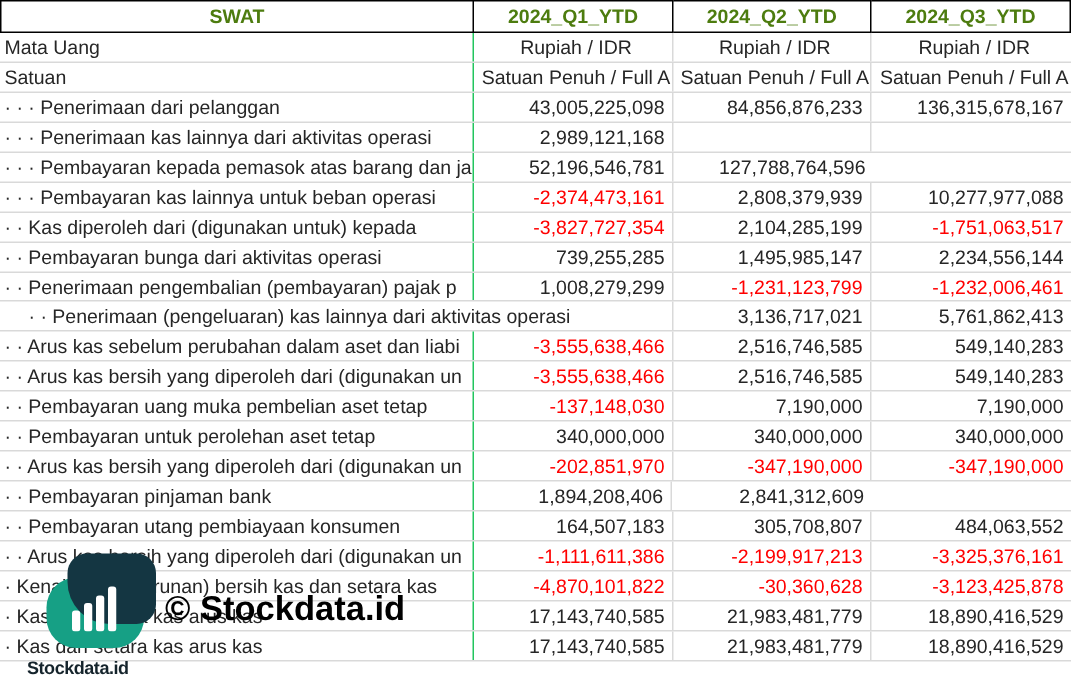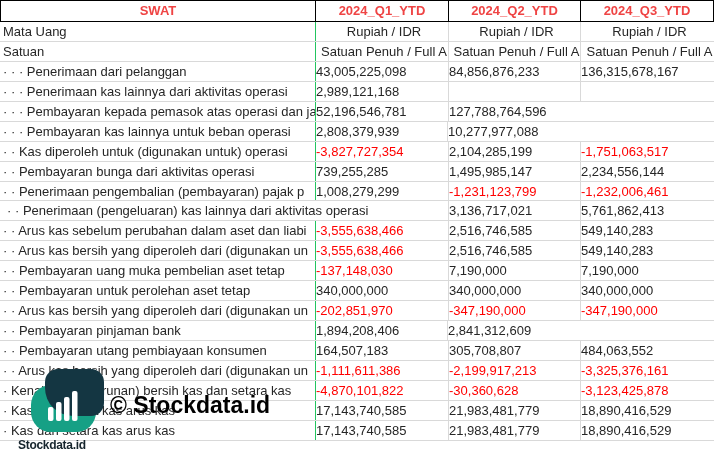--- a/index.html
+++ b/index.html
@@ -3,29 +3,29 @@
 <meta charset="utf-8">
 <style>
   html,body{margin:0;padding:0;background:#ffffff;}
   .sheet{
     position:relative;width:714px;height:461px;background:#fff;overflow:hidden;
     font-family:"Liberation Sans",sans-serif;font-size:13px;color:#262626;
   }
   .row{display:flex;height:19.95px;line-height:19px;box-sizing:border-box;border-bottom:1px solid #d9d9d9;}
   .cell{box-sizing:border-box;white-space:nowrap;overflow:hidden;}
   .c0{width:316px;border-right:1px solid #22c55e;padding-left:3px;}
-  .c0span{width:449px;border-right:1px solid #d9d9d9;padding-left:7px;}
+  .c0span{width:449px;border-right:1px solid #d9d9d9;padding-left:19px;}
   .c1{width:133px;border-right:1px solid #d9d9d9;}
   .c2{width:132px;border-right:1px solid #d9d9d9;}
   .c3{width:133px;}
-  .num{padding-right:5px;}
+  .num{text-align:right;padding-right:5px;}
   .metaval{text-align:center;padding-left:4px;}
   .neg{color:#ff0000;}
   
-  .hrow{display:flex;height:22px;line-height:20px;box-sizing:border-box;font-weight:bold;color:#ef4444;}
+  .hrow{display:flex;height:22px;line-height:20px;box-sizing:border-box;font-weight:bold;color:#4d7c0f;}
   .hcell{box-sizing:border-box;text-align:center;white-space:nowrap;overflow:hidden;
          border-top:1px solid #000;border-bottom:1px solid #000;border-right:1px solid #000;}
   .hc0{width:316px;border-left:1px solid #000;}
   .hc1{width:133px;}
   .hc2{width:132px;}
   .hc3{width:133px;}
   
   .wm-logo{position:absolute;left:31px;top:369px;width:73px;height:63px;pointer-events:none;}
   .wm-teal{position:absolute;left:0;top:16px;width:65px;height:47px;border-radius:20px 10px 20px 20px;background:#16a085;}
   .wm-dark{position:absolute;left:14px;top:0;width:59px;height:47px;border-radius:13px 13px 13px 28px;background:#143642;}
@@ -64,31 +64,32 @@
         <div class="cell c2 num">84,856,876,233</div>
         <div class="cell c3 num">136,315,678,167</div>
       </div>
       <div class="row">
         <div class="cell c0">· · · Penerimaan kas lainnya dari aktivitas operasi</div>
         <div class="cell c1 num">2,989,121,168</div>
         <div class="cell c2 num"></div>
         <div class="cell c3 num"></div>
       </div>
       <div class="row">
-        <div class="cell c0">· · · Pembayaran kepada pemasok atas operasi dan ja</div>
+        <div class="cell c0">· · · Pembayaran kepada pemasok atas barang dan ja</div>
         <div class="cell c1 num">52,196,546,781</div>
         <div class="cell c3 num">127,788,764,596</div>
       </div>
       <div class="row">
         <div class="cell c0">· · · Pembayaran kas lainnya untuk beban operasi</div>
+        <div class="cell c1 num neg">-2,374,473,161</div>
         <div class="cell c2 num">2,808,379,939</div>
         <div class="cell c3 num">10,277,977,088</div>
       </div>
       <div class="row">
-        <div class="cell c0">· · Kas diperoleh untuk (digunakan untuk) operasi</div>
+        <div class="cell c0">· · Kas diperoleh dari (digunakan untuk) kepada</div>
         <div class="cell c1 num neg">-3,827,727,354</div>
         <div class="cell c2 num">2,104,285,199</div>
         <div class="cell c3 num neg">-1,751,063,517</div>
       </div>
       <div class="row">
         <div class="cell c0">· · Pembayaran bunga dari aktivitas operasi</div>
         <div class="cell c1 num">739,255,285</div>
         <div class="cell c2 num">1,495,985,147</div>
         <div class="cell c3 num">2,234,556,144</div>
       </div>

